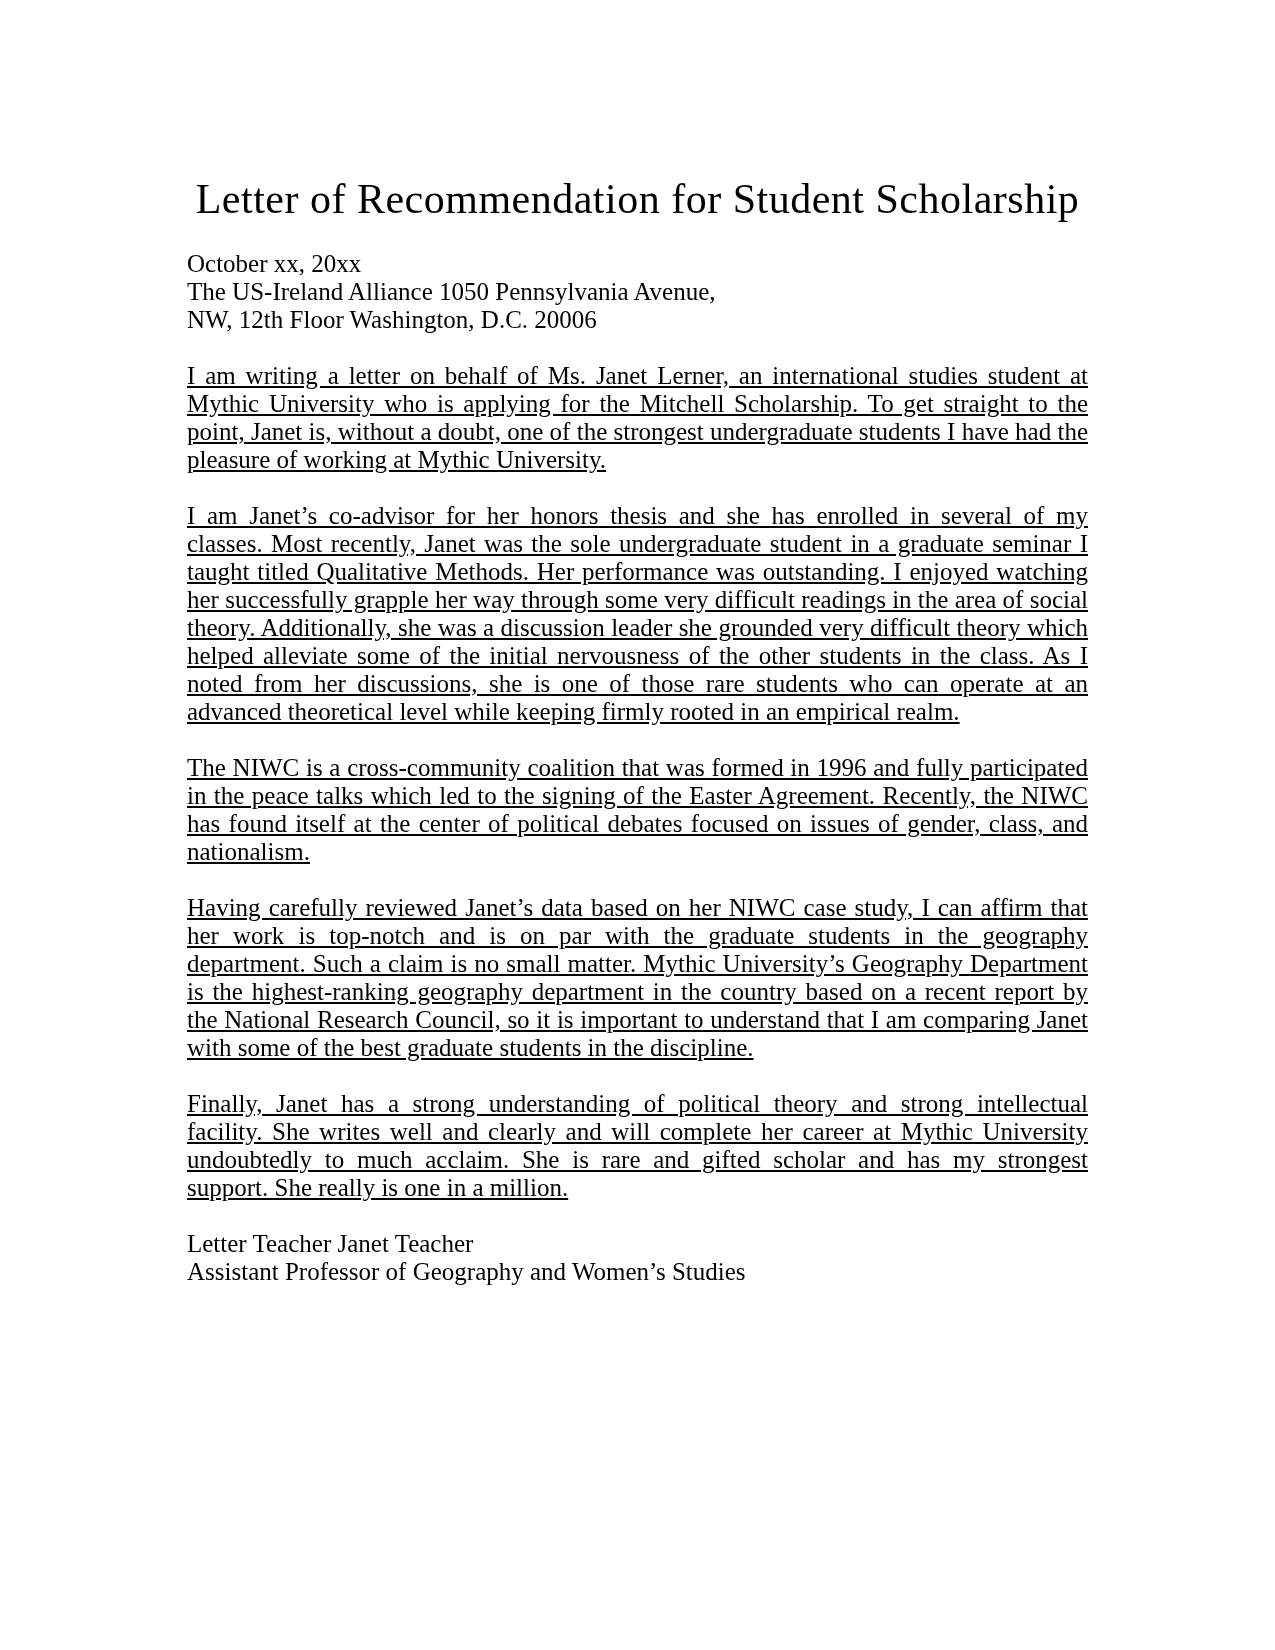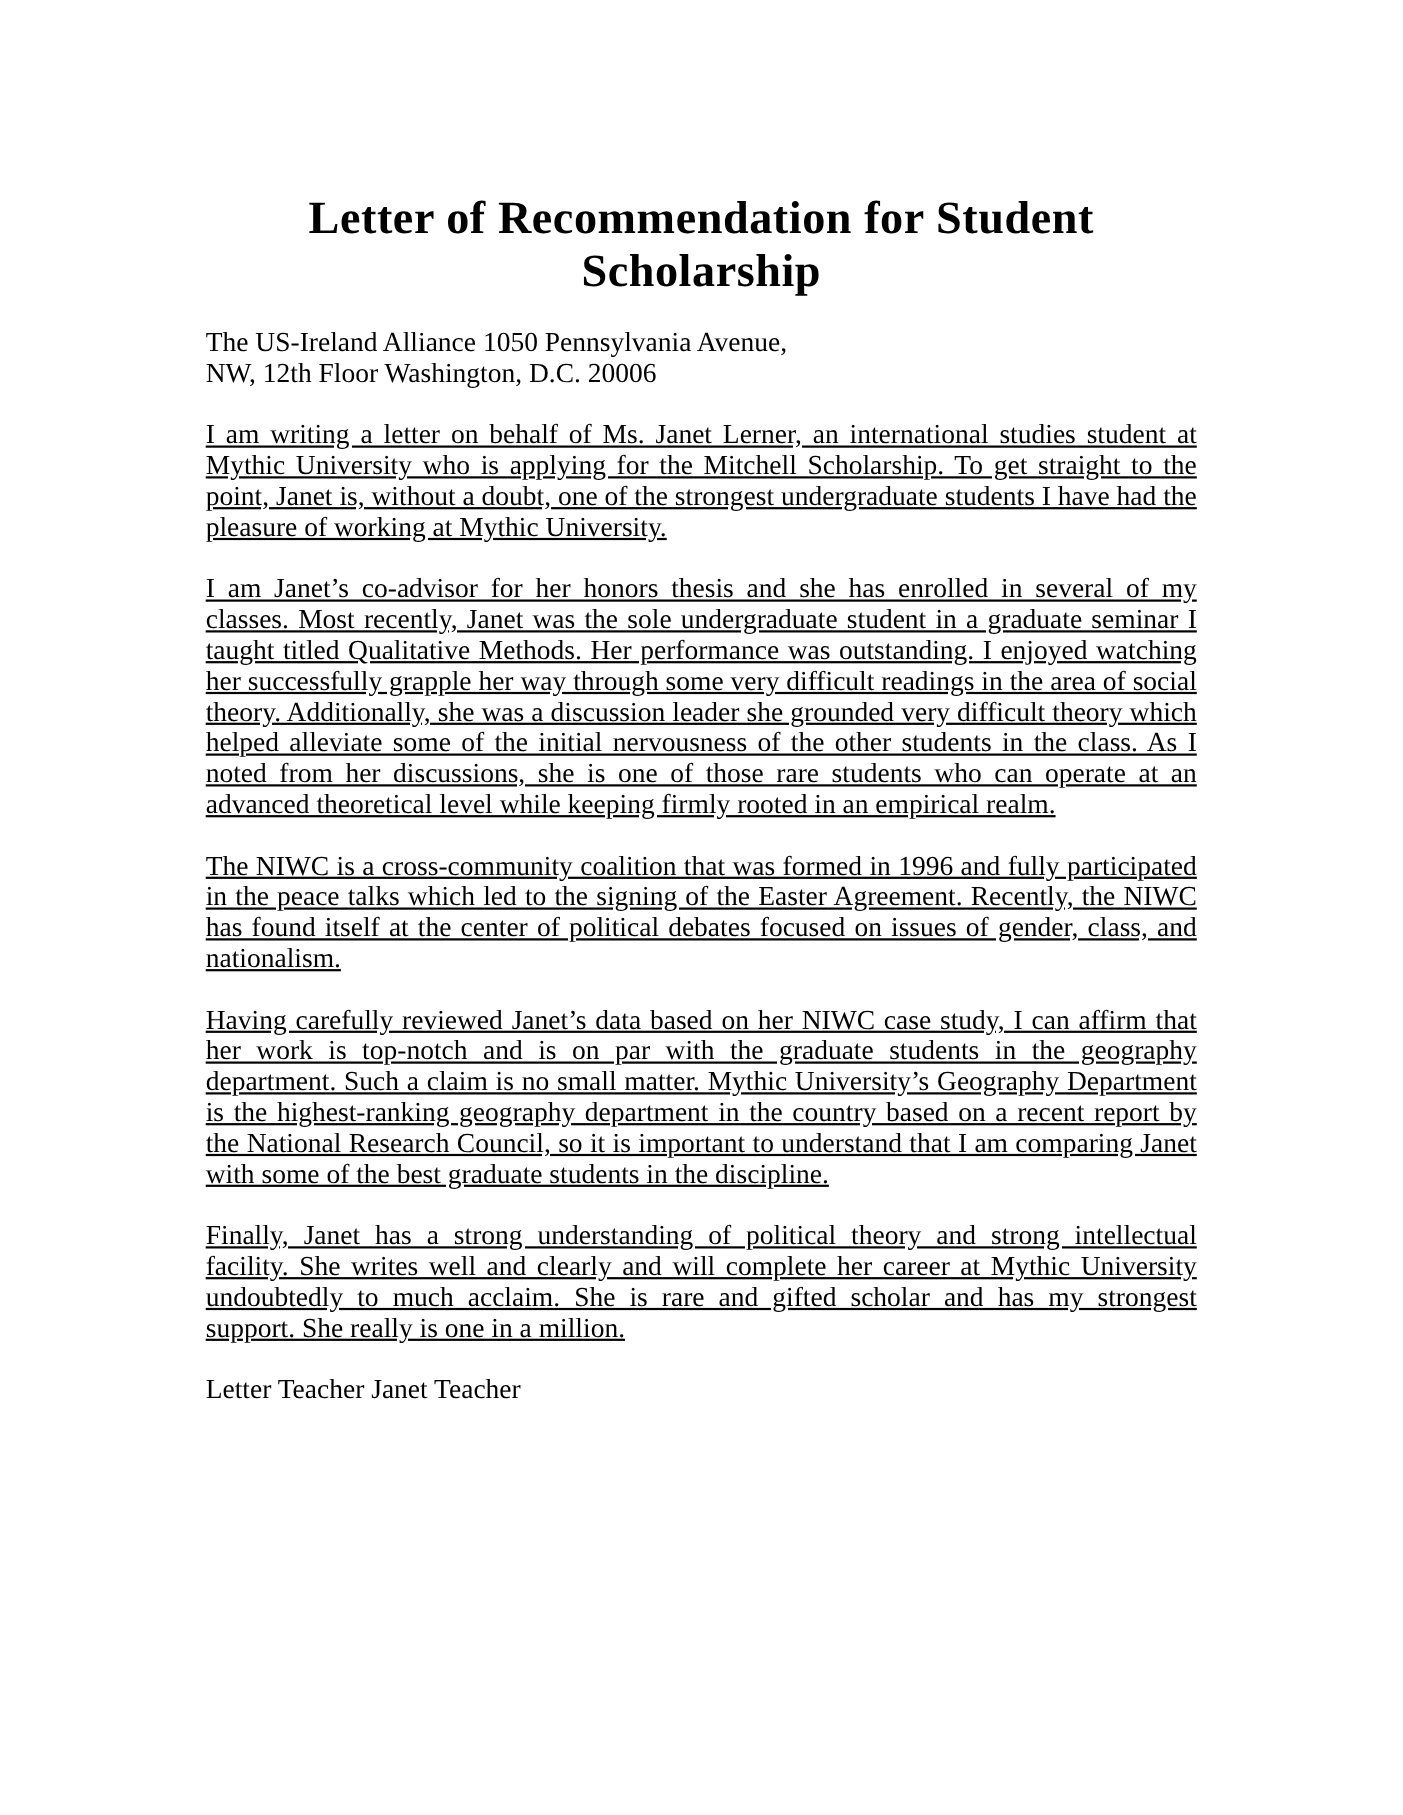--- a/index.html
+++ b/index.html
@@ -17,21 +17,21 @@
   .page {
     box-sizing: border-box;
     width: 1275px;
     height: 1650px;
     padding: 175px 187px 60px 187px;
     background: #ffffff;
   }
   .title {
     font-size: 42px;
     line-height: 48px;
-    font-weight: bold;
+    font-weight: normal;
     text-align: center;
     margin: 0 0 27px 0;
     letter-spacing: 0.5px;
   }
   .block {
     font-size: 25px;
     line-height: 28px;
     margin: 0 0 28px 0;
   }
   .block div {
@@ -44,33 +44,35 @@
   }
 </style>
 </head>
 <body>
 
 <div class="page">
 
   <h1 class="title">Letter of Recommendation for Student Scholarship</h1>
 
   <div class="block">
+    <div>October xx, 20xx</div>
     <div>The US-Ireland Alliance 1050 Pennsylvania Avenue,</div>
     <div>NW, 12th Floor Washington, D.C. 20006</div>
   </div>
 
 
   <p class="block body-para">I am writing a letter on behalf of Ms. Janet Lerner, an international studies student at Mythic University who is applying for the Mitchell Scholarship. To get straight to the point, Janet is, without a doubt, one of the strongest undergraduate students I have had the pleasure of working at Mythic University.</p>
 
   <p class="block body-para">I am Janet’s co-advisor for her honors thesis and she has enrolled in several of my classes. Most recently, Janet was the sole undergraduate student in a graduate seminar I taught titled Qualitative Methods. Her performance was outstanding. I enjoyed watching her successfully grapple her way through some very difficult readings in the area of social theory. Additionally, she was a discussion leader she grounded very difficult theory which helped alleviate some of the initial nervousness of the other students in the class. As I noted from her discussions, she is one of those rare students who can operate at an advanced theoretical level while keeping firmly rooted in an empirical realm.</p>
 
   <p class="block body-para">The NIWC is a cross-community coalition that was formed in 1996 and fully participated in the peace talks which led to the signing of the Easter Agreement. Recently, the NIWC has found itself at the center of political debates focused on issues of gender, class, and nationalism.</p>
 
   <p class="block body-para">Having carefully reviewed Janet’s data based on her NIWC case study, I can affirm that her work is top-notch and is on par with the graduate students in the geography department. Such a claim is no small matter. Mythic University’s Geography Department is the highest-ranking geography department in the country based on a recent report by the National Research Council, so it is important to understand that I am comparing Janet with some of the best graduate students in the discipline.</p>
 
   <p class="block body-para">Finally, Janet has a strong understanding of political theory and strong intellectual facility. She writes well and clearly and will complete her career at Mythic University undoubtedly to much acclaim. She is rare and gifted scholar and has my strongest support. She really is one in a million.</p>
 
 
   <div class="block">
     <div>Letter Teacher Janet Teacher</div>
+    <div>Assistant Professor of Geography and Women’s Studies</div>
   </div>
 
 </div>
 
 </body></html>

